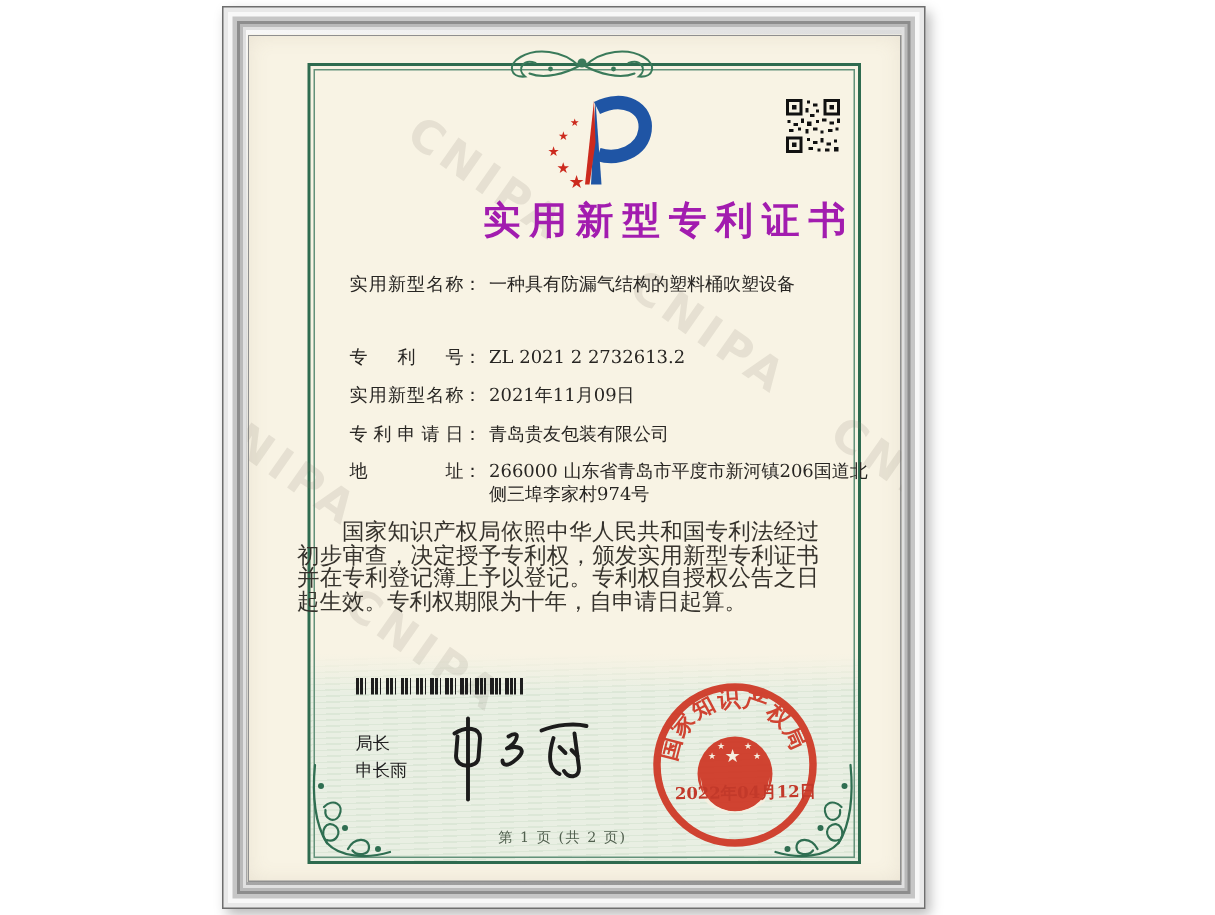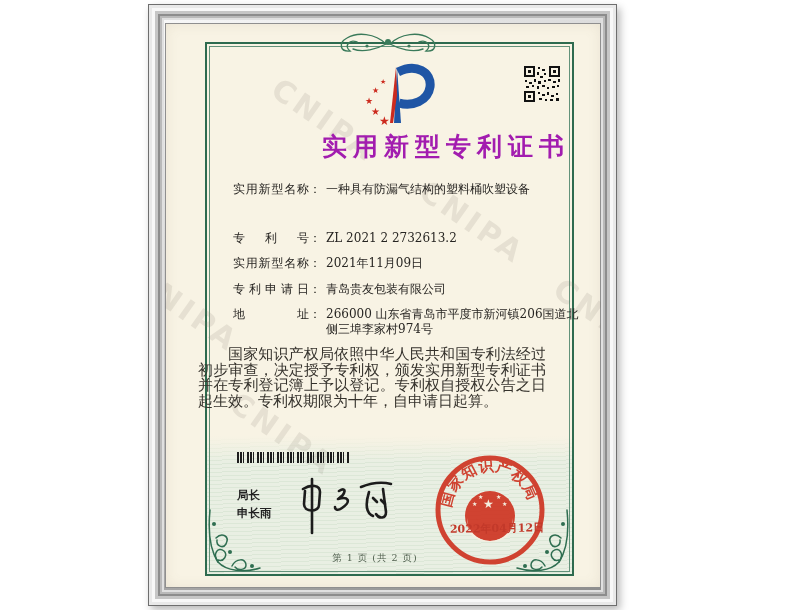--- a/index.html
+++ b/index.html
@@ -75,21 +75,21 @@
     position:absolute;left:33px;top:324px;width:348px;font-size:15px;line-height:15.5px;
     color:#35322c;text-align:justify;z-index:2;
   }
   .paras p{margin:0;text-indent:2em;}
   
   .barcode{
     position:absolute;left:72px;top:429px;width:112px;height:11px;z-index:2;
     background:repeating-linear-gradient(90deg,#1d1d1d 0 2px,rgba(0,0,0,0) 2px 3px,#1d1d1d 3px 5px,rgba(0,0,0,0) 5px 6px,#1d1d1d 6px 7px,rgba(0,0,0,0) 7px 10px);
   }
   .duty{position:absolute;left:72px;z-index:2;font-family:"DejaVu Sans", sans-serif;
-    font-size:11.5px;font-weight:bold;color:#222;}
+    font-size:11.5px;font-weight:normal;color:#222;}
   .duty-title{top:465px;}
   .duty-name{top:483px;}
   .signature{position:absolute;left:112px;top:444px;width:130px;height:80px;z-index:3;}
   .seal{position:absolute;left:265px;top:425px;width:120px;height:126px;z-index:3;opacity:.95;}
   .seal-date{
     position:absolute;left:276px;top:498px;width:112px;z-index:4;
     color:#c23category;color:#c2392a;font-size:11px;font-weight:bold;text-align:center;
     transform:rotate(-1deg);letter-spacing:0;white-space:nowrap;
   }
   .footer-page{

